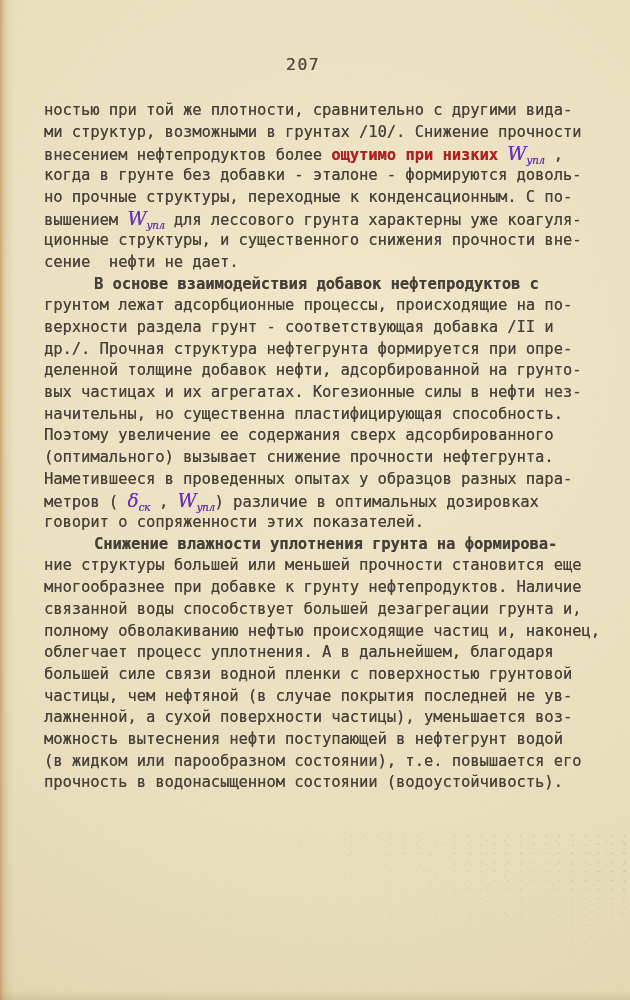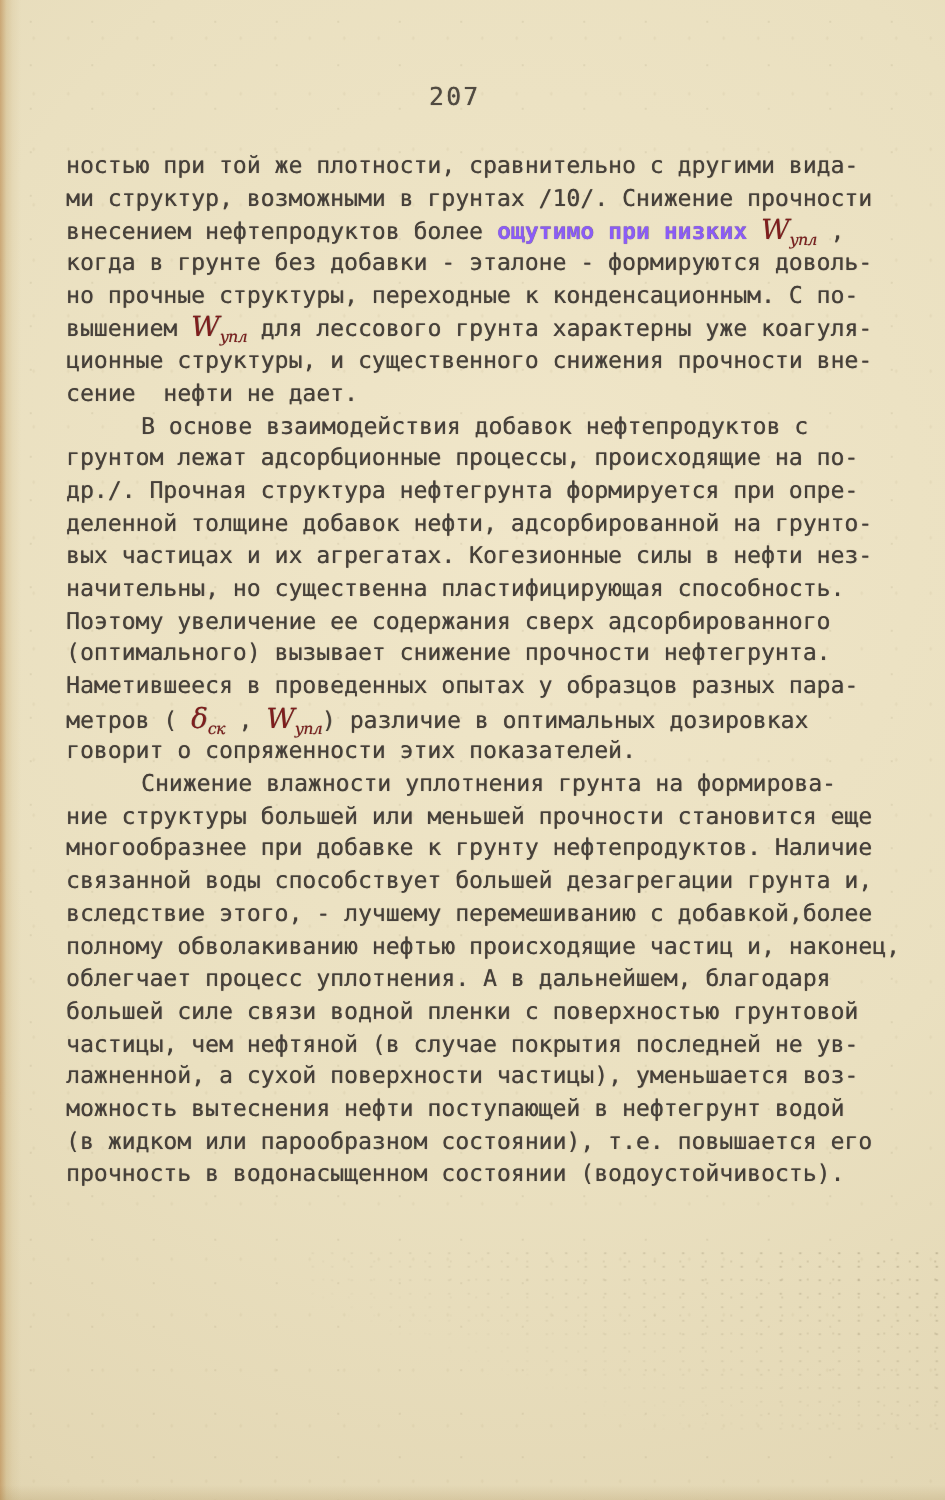--- a/index.html
+++ b/index.html
@@ -54,24 +54,24 @@
     text-shadow:0 0 0.6px rgba(80,72,60,0.9);
   }
 
   .text-block {
     position:absolute; left:44px; top:100px; width:552px;
     color:#46403a; font-size:15.4px;
     text-shadow:0.2px 0.2px 0.5px rgba(70,62,52,0.75);
   }
   .para { margin:0; padding:0; }
   .ln { display:block; white-space:pre; height:21.7px; line-height:21.7px; }
-  .ind { text-indent:50px; }
-  .ink-heavy { font-weight:bold; color:#8b5cf6; }
+  .ind { text-indent:50px;font-weight:bold; }
+  .ink-heavy { font-weight:bold; color:#b91c1c; }
 
-  .hw  { font-family:"DejaVu Serif", serif; font-style:italic; font-size:18.5px; color:#7f1d1d; }
+  .hw  { font-family:"DejaVu Serif", serif; font-style:italic; font-size:18.5px; color:#6d28d9; }
   .hw-sub { font-family:"DejaVu Serif", serif; font-style:italic; font-size:10.5px;
             position:relative; top:4px; letter-spacing:-0.5px; }
 </style>
 </head>
 <body>
 
 <div class="scan-page">
   <div class="grain"></div>
   <div class="edge-left"></div>
   <div class="edge-bottom"></div>
@@ -88,37 +88,37 @@
       <span class="ln">когда в грунте без добавки - эталоне - формируются доволь-</span>
       <span class="ln">но прочные структуры, переходные к конденсационным. С по-</span>
       <span class="ln"><span>вышением </span><span class="hw"><span>W</span><span class="hw-sub">упл</span></span><span> для лессового грунта характерны уже коагуля-</span></span>
       <span class="ln">ционные структуры, и существенного снижения прочности вне-</span>
       <span class="ln">сение  нефти не дает.</span>
     </div>
 
     <div class="para">
       <span class="ln ind">В основе взаимодействия добавок нефтепродуктов с</span>
       <span class="ln">грунтом лежат адсорбционные процессы, происходящие на по-</span>
+      <span class="ln">верхности раздела грунт - соответствующая добавка /II и</span>
       <span class="ln">др./. Прочная структура нефтегрунта формируется при опре-</span>
       <span class="ln">деленной толщине добавок нефти, адсорбированной на грунто-</span>
       <span class="ln">вых частицах и их агрегатах. Когезионные силы в нефти нез-</span>
       <span class="ln">начительны, но существенна пластифицирующая способность.</span>
       <span class="ln">Поэтому увеличение ее содержания сверх адсорбированного</span>
       <span class="ln">(оптимального) вызывает снижение прочности нефтегрунта.</span>
       <span class="ln">Наметившееся в проведенных опытах у образцов разных пара-</span>
       <span class="ln"><span>метров ( </span><span class="hw"><span>δ</span><span class="hw-sub">ск</span></span><span> , </span><span class="hw"><span>W</span><span class="hw-sub">упл</span></span><span>) различие в оптимальных дозировках</span></span>
       <span class="ln">говорит о сопряженности этих показателей.</span>
     </div>
 
     <div class="para">
       <span class="ln ind">Снижение влажности уплотнения грунта на формирова-</span>
       <span class="ln">ние структуры большей или меньшей прочности становится еще</span>
       <span class="ln">многообразнее при добавке к грунту нефтепродуктов. Наличие</span>
       <span class="ln">связанной воды способствует большей дезагрегации грунта и,</span>
-      <span class="ln">вследствие этого, - лучшему перемешиванию с добавкой,более</span>
       <span class="ln">полному обволакиванию нефтью происходящие частиц и, наконец,</span>
       <span class="ln">облегчает процесс уплотнения. А в дальнейшем, благодаря</span>
       <span class="ln">большей силе связи водной пленки с поверхностью грунтовой</span>
       <span class="ln">частицы, чем нефтяной (в случае покрытия последней не ув-</span>
       <span class="ln">лажненной, а сухой поверхности частицы), уменьшается воз-</span>
       <span class="ln">можность вытеснения нефти поступающей в нефтегрунт водой</span>
       <span class="ln">(в жидком или парообразном состоянии), т.е. повышается его</span>
       <span class="ln">прочность в водонасыщенном состоянии (водоустойчивость).</span>
     </div>
 

